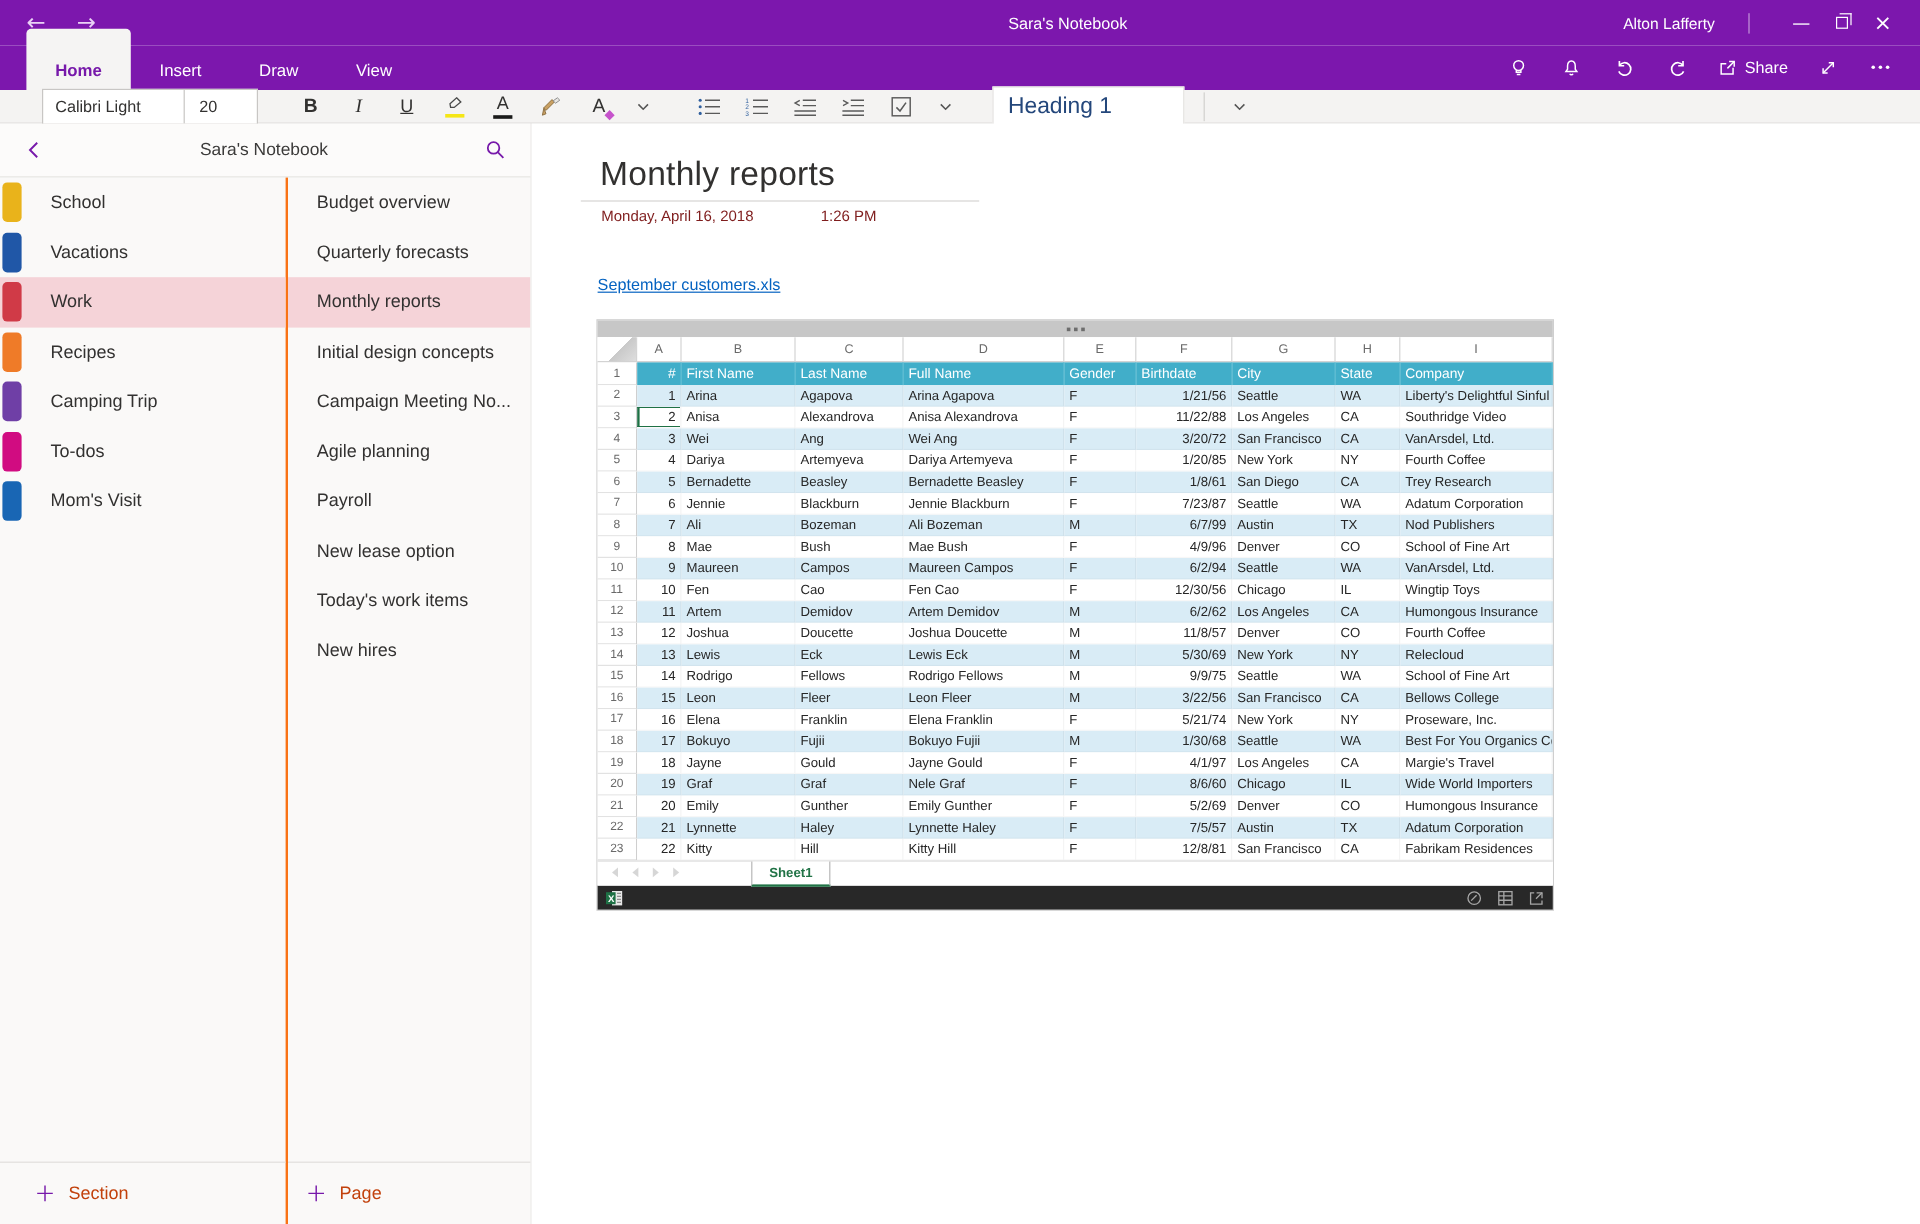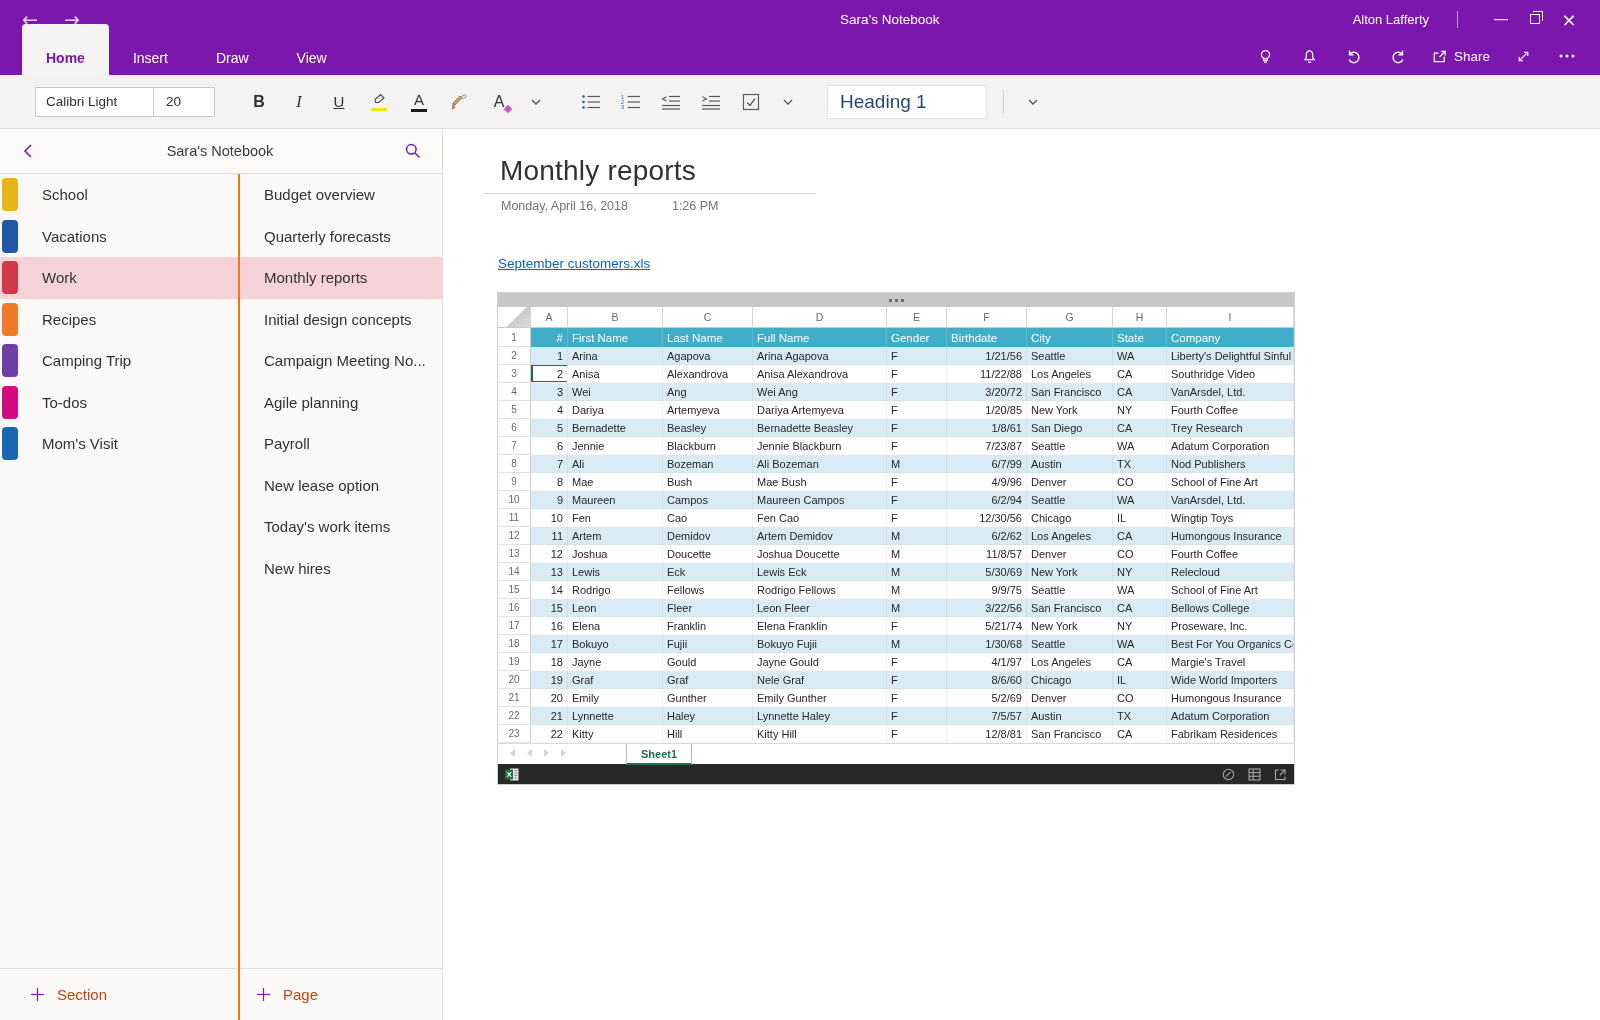--- a/index.html
+++ b/index.html
@@ -24,21 +24,21 @@
   
   .ribbonrow { height:37px; background:#7c17ad; display:flex; align-items:flex-end; flex:0 0 auto; }
   .rtabs { display:flex; align-items:flex-end; padding-left:22px; flex:1; }
   .rtab { padding:26px 24px 9px 24px; font-size:14px; color:#fff; border-radius:4px 4px 0 0; }
   .rtab.sel { background:#f5f4f3; color:#7719aa; font-weight:bold; }
   .ricons { display:flex; align-items:center; gap:10px; padding-right:16px; padding-bottom:6px; }
   .ricon { width:34px; height:26px; display:flex; align-items:center; justify-content:center; color:#fff; }
   .rshare { display:flex; align-items:center; gap:6px; color:#fff; font-size:13.5px; padding:0 6px; }
 
   
-  .toolbar { height:54px; background:#f4f3f2; border-bottom:1px solid #e2e0de; display:flex; align-items:center; padding-left:35px; flex:0 0 auto; }
+  .toolbar { height:28px; background:#f4f3f2; border-bottom:1px solid #e2e0de; display:flex; align-items:center; padding-left:35px; flex:0 0 auto; }
   .fontbox { display:flex; height:30px; background:#fff; border:1px solid #c8c6c4; margin-right:24px; }
   .fontname { width:118px; font-size:13.5px; color:#323130; display:flex; align-items:center; padding-left:10px; border-right:1px solid #c8c6c4; }
   .fontsize { width:60px; font-size:13.5px; color:#323130; display:flex; align-items:center; padding-left:12px; }
   .tbtn { width:40px; height:34px; display:flex; flex-direction:column; align-items:center; justify-content:center; color:#323130; position:relative; }
   .tbtn.narrow { width:34px; }
   .bold { font-weight:bold; font-size:16px; }
   .ital { font-family:"Liberation Serif", serif; font-style:italic; font-size:16px; }
   .und  { font-size:15px; text-decoration:underline; }
   .abar { font-size:15px; line-height:1; }
   .bar  { width:16px; height:3px; margin-top:2px; }
@@ -63,21 +63,21 @@
   .sec-item.sel { background:#f5d3d8; }
   .sec-tab { position:absolute; left:2px; top:4px; width:16px; height:33px; border-radius:4px; }
   .pg-item { height:41.5px; display:flex; align-items:center; font-size:15px; color:#323130; padding-left:24px; }
   .pg-item.sel { background:#f5d3d8; }
   .col-footer { height:52px; border-top:1px solid #e1dfdd; display:flex; align-items:center; padding-left:30px; gap:12px; color:#c2410c; font-size:15px; flex:0 0 auto; }
 
   
   .content { flex:1; position:relative; background:#fff; min-width:0; }
   .pagetitle { position:absolute; left:57px; top:26px; font-size:28px; font-weight:300; color:#323130; letter-spacing:.2px; }
   .titlerule { position:absolute; left:41px; top:64px; width:332px; border-top:1px solid #d6d4d2; }
-  .dateline { position:absolute; left:58px; top:70px; display:flex; gap:44px; font-size:12.5px; color:#737373; }
+  .dateline { position:absolute; left:58px; top:70px; display:flex; gap:56px; font-size:12.5px; color:#7f1d1d; }
   .attach { position:absolute; left:55px; top:127px; font-size:13.5px; color:#0563c1; text-decoration:underline; }
 
   
   .ss { position:absolute; left:54px; top:163px; width:798px; border:1px solid #cfcfcf; background:#fff; }
   .ss-handle { height:14px; background:#c7c7c7; display:flex; align-items:center; justify-content:center; gap:3px; }
   .ss-handle i { width:3px; height:3px; background:#6d6d6d; display:block; }
   .ss-row { display:grid; grid-template-columns:33px 37px 95px 90px 134px 60px 80px 86px 54px 127px; }
   .ss-letters { height:21px; background:#ffffff; }
   .ss-letters div { border-right:1px solid #d4d4d4; border-bottom:1px solid #c9c9c9; font-size:10.5px; color:#696969; display:flex; align-items:center; justify-content:center; }
   .ss-corner { background:linear-gradient(135deg, #fff 55%, #c9c9c9 56%, #dedede 100%); }

